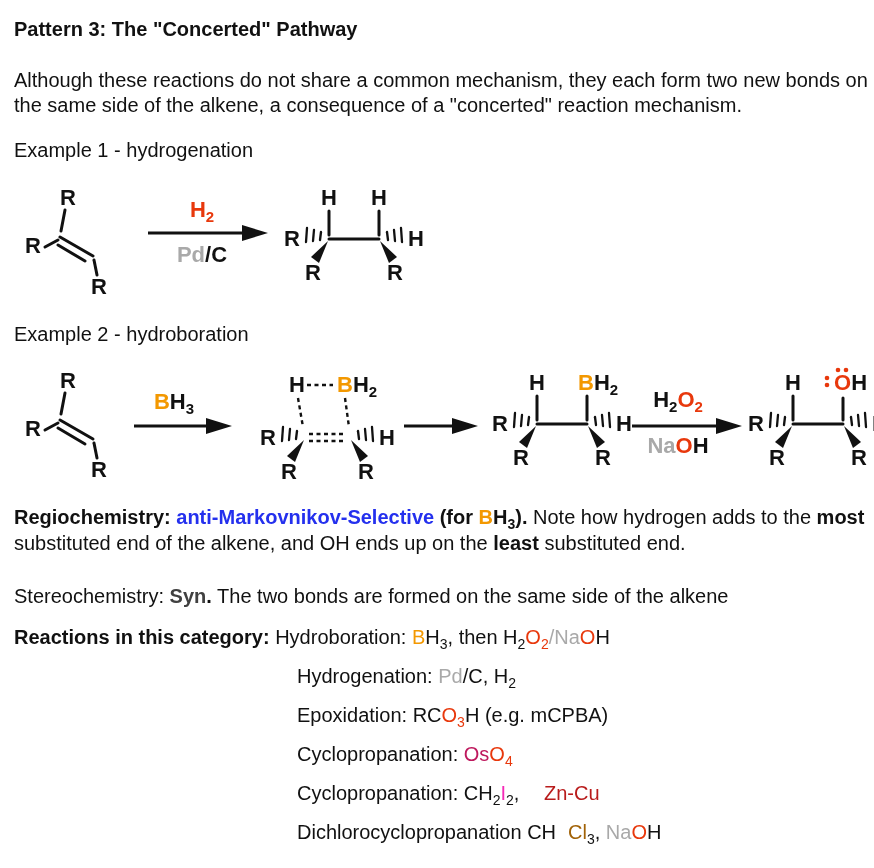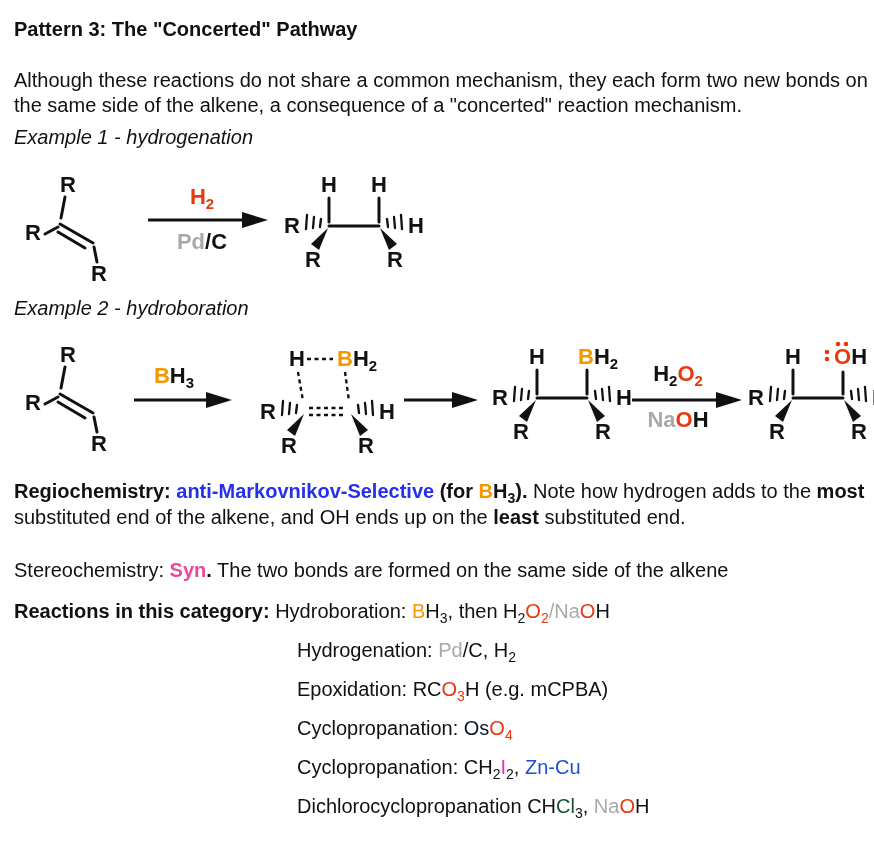--- a/index.html
+++ b/index.html
@@ -4,21 +4,21 @@
 <style>
   html,body { margin:0; padding:0; background:#fff; }
   body {
     width:874px; height:868px;
     font-family:"Liberation Sans", sans-serif;
     color:#111; overflow:hidden;
   }
   .page { padding:16px 8px 0 14px; }
   .title { font-size:20px; font-weight:bold; margin:2px 0 0 0; }
   .intro { font-size:20px; line-height:25px; margin:27px 0 0 0; width:858px; }
-  .example-label { font-style:italic; font-size:20px; margin-top:8px; }
+  .example-label { font-size:20px; margin-top:21px; }
   .scheme { display:block; }
   .scheme1 { margin-top:5px; }
   .scheme2 { margin-top:2px; }
   .rich { font-size:20px; line-height:26px; margin:0; width:858px; }
   .rich sub { font-size:14px; line-height:0; }
   .regio { margin-top:16px; }
   .stereo { margin-top:27px; }
   .rxn-row { margin-top:15px; }
   .rxn-row.indent { margin-left:283px; margin-top:13px; }
   
@@ -196,24 +196,24 @@
           <line class="thin" x1="117" y1="51" x2="118" y2="65"></line>
       </g>
       <text x="124" y="69" text-anchor="start">H</text>
       <polygon class="wedge" points="96,64 113,80 105,86"></polygon>
       <text x="111" y="103" text-anchor="middle">R</text>
     </g>
   </svg>
 
   <p class="rich regio"><span style="font-weight: bold;">Regiochemistry: </span><span style="color: rgb(36, 48, 238); font-weight: bold;">anti-Markovnikov-Selective</span><span style="font-weight: bold;"> (for </span><span style="color: rgb(243, 152, 0); font-weight: bold;">B</span><span style="font-weight: bold;">H</span><sub style="font-weight: bold;">3</sub><span style="font-weight: bold;">).</span><span> Note how hydrogen adds to the </span><span style="font-weight: bold;">most</span><span> substituted end of the alkene, and OH ends up on the </span><span style="font-weight: bold;">least</span><span> substituted end.</span></p>
 
-  <p class="rich stereo"><span style="font-weight: normal;">Stereochemistry: </span><span style="color: #ec4899; font-weight: bold;">Syn</span><span style="font-weight: bold;">.</span><span> The two bonds are formed on the same side of the alkene</span></p>
+  <p class="rich stereo"><span style="font-weight: normal;">Stereochemistry: </span><span style="color: #404040; font-weight: bold;">Syn</span><span style="font-weight: bold;">.</span><span> The two bonds are formed on the same side of the alkene</span></p>
 
   <div>
     <p class="rich rxn-row"><span style="font-weight: bold;">Reactions in this category: </span><span>Hydroboration: </span><span style="color: rgb(243, 152, 0);">B</span><span>H</span><sub>3</sub><span>, then H</span><sub>2</sub><span style="color: rgb(232, 56, 12);">O</span><sub style="color: rgb(232, 56, 12);">2</sub><span style="color: rgb(169, 169, 169);">/Na</span><span style="color: rgb(232, 56, 12);">O</span><span>H</span></p>
     <p class="rich rxn-row indent"><span>Hydrogenation: </span><span style="color: rgb(169, 169, 169);">Pd</span><span>/C, H</span><sub>2</sub></p>
     <p class="rich rxn-row indent"><span>Epoxidation: RC</span><span style="color: rgb(232, 56, 12);">O</span><sub style="color: rgb(232, 56, 12);">3</sub><span>H (e.g. mCPBA)</span></p>
-    <p class="rich rxn-row indent"><span>Cyclopropanation: </span><span style="color: #0f172a;">Os</span><span style="color: rgb(232, 56, 12);">O</span><sub style="color: rgb(232, 56, 12);">4</sub></p>
-    <p class="rich rxn-row indent"><span>Cyclopropanation: CH</span><sub>2</sub><span style="color: rgb(245, 42, 184);">I</span><sub>2</sub><span>, </span><span style="color: #1d4ed8;">Zn-Cu</span></p>
-    <p class="rich rxn-row indent"><span>Dichlorocyclopropanation CH</span><span style="color: #14532d;">Cl</span><sub>3</sub><span>, </span><span style="color: rgb(169, 169, 169);">Na</span><span style="color: rgb(232, 56, 12);">O</span><span>H</span></p>
+    <p class="rich rxn-row indent"><span>Cyclopropanation: </span><span style="color: #be185d;">Os</span><span style="color: rgb(232, 56, 12);">O</span><sub style="color: rgb(232, 56, 12);">4</sub></p>
+    <p class="rich rxn-row indent"><span>Cyclopropanation: CH</span><sub>2</sub><span style="color: rgb(245, 42, 184);">I</span><sub>2</sub><span>, </span><span style="color: #b91c1c; margin-left: 19px;">Zn-Cu</span></p>
+    <p class="rich rxn-row indent"><span>Dichlorocyclopropanation CH</span><span style="color: #a16207; margin-left: 12px;">Cl</span><sub>3</sub><span>, </span><span style="color: rgb(169, 169, 169);">Na</span><span style="color: rgb(232, 56, 12);">O</span><span>H</span></p>
   </div>
 
 </div>
 
 </body></html>

